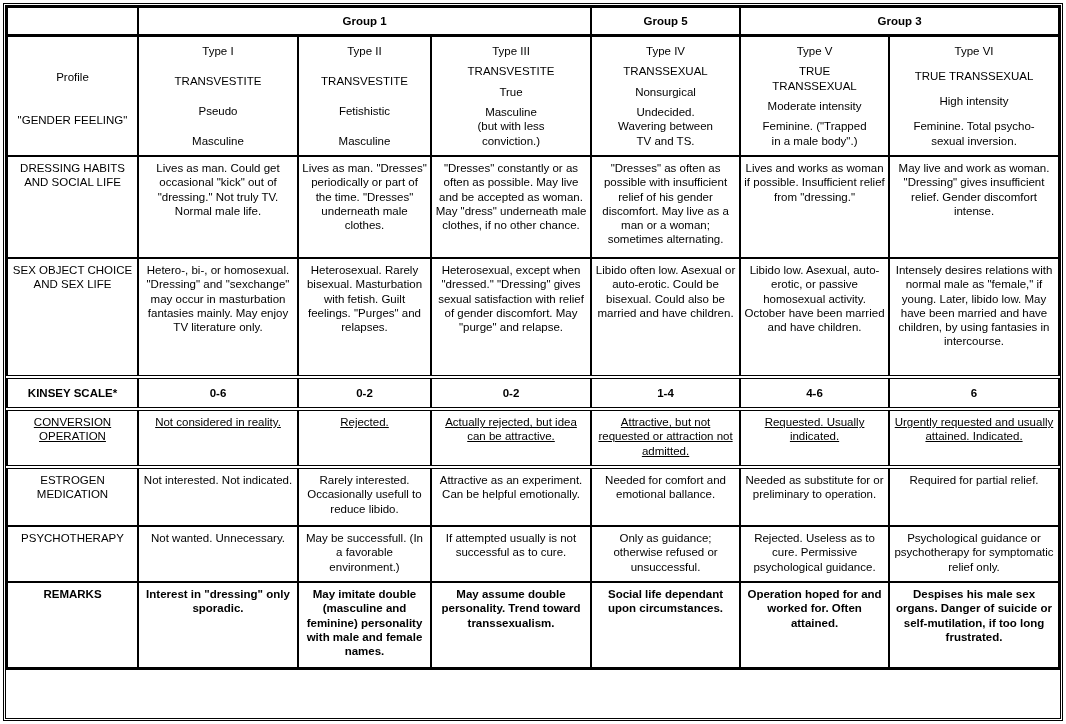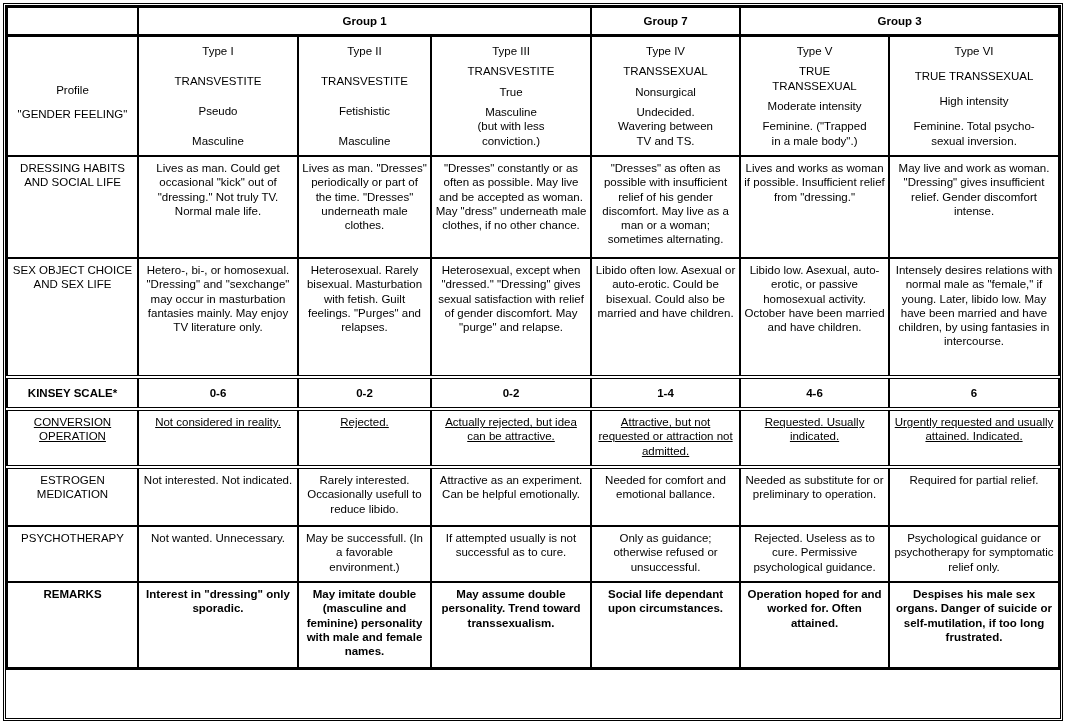--- a/index.html
+++ b/index.html
@@ -50,22 +50,22 @@
     border-bottom:3px solid #000; padding:2px;
   }
   
   tr.r-profile td { height:116px; padding:0; }
   .profile-stack {
     display:flex; flex-direction:column; justify-content:space-between;
     height:104px; padding:7px 20px; box-sizing:content-box;
   }
   .profile-stack > div { white-space:pre-line; }
   .profile-label {
-    display:flex; flex-direction:column; gap:10px;
-    padding-top:46px;
+    display:flex; flex-direction:column; gap:29px;
+    padding-top:33px;
   }
   
   tr.r-dressing  td { height:92px; }
   tr.r-sexobj    td { height:108px; }
   tr.r-kinsey    td { height:20px; vertical-align:middle; border-top:4px double #000;font-weight:bold; }
   tr.r-conversion td { height:46px; border-top:4px double #000;text-decoration:underline; }
   tr.r-estrogen  td { height:48px; border-top:4px double #000; }
   tr.r-psych     td { height:46px; }
   tr.r-remarks   td { height:76px; border-bottom:3px solid #000;font-weight:bold; }
   .footnotes {
@@ -88,21 +88,21 @@
         <col class="c3">
       <col class="c4">
         <col class="c5">
         <col class="c6">
     </colgroup>
 
     <tbody>
         <tr class="r-group">
       <td></td>
       <td colspan="3">Group 1</td>
-      <td class="dl">Group 7</td>
+      <td class="dl">Group 5</td>
       <td colspan="2">Group 3</td>
     </tr>
 
     <tr class="r-profile">
       <td>
         <div class="profile-label">
           <div>Profile</div>
           <div>"GENDER FEELING"</div>
         </div>
       </td>

